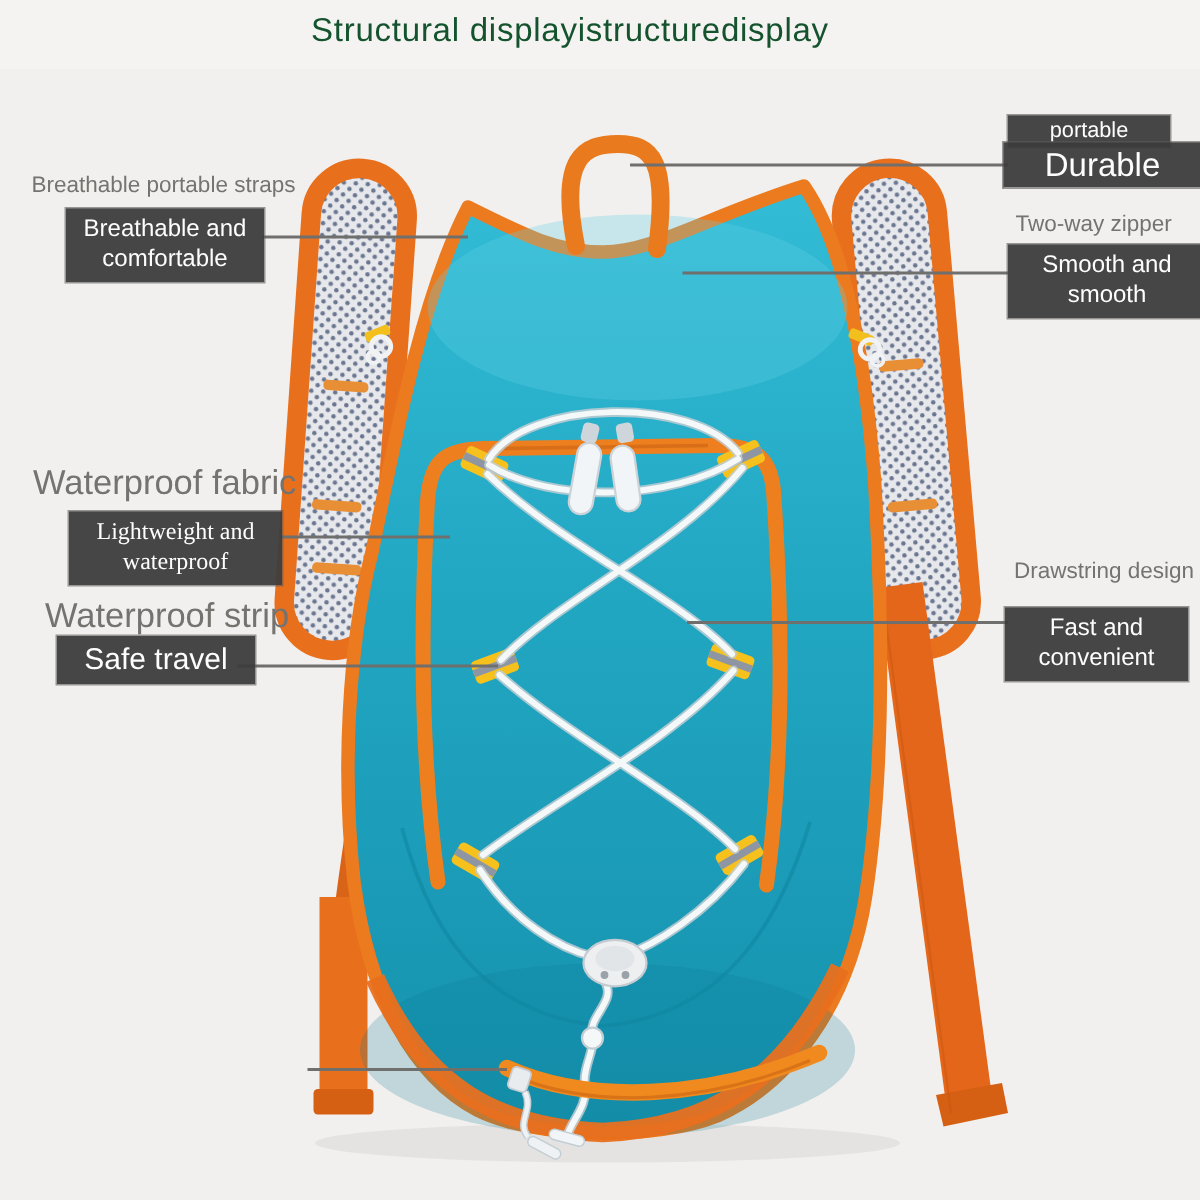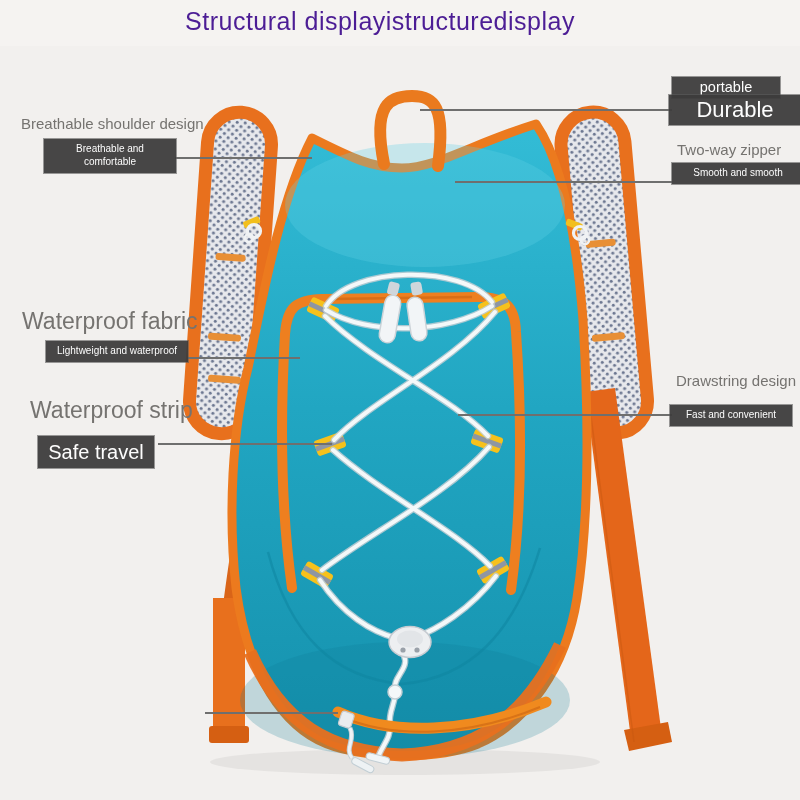--- a/index.html
+++ b/index.html
@@ -4,33 +4,33 @@
 <style>
   html,body{margin:0;padding:0;}
   .stage{
     position:relative;width:800px;height:800px;overflow:hidden;
     background:#f2f0ee;
     font-family:"Liberation Sans","DejaVu Sans",sans-serif;
   }
   .top-strip{position:absolute;left:0;top:0;width:800px;height:46px;background:#f5f3f1;}
   .title{
     position:absolute;left:0;top:7px;width:760px;text-align:center;
-    font-size:25px;color:#4c1d95;letter-spacing:.5px;
+    font-size:22px;color:#14532d;letter-spacing:.5px;
   }
   svg.pack{position:absolute;left:0;top:0;}
   .callout-line{position:absolute;height:2px;background:#6f6f6e;}
   .lbl{
     position:absolute;color:#757370;white-space:nowrap;
   }
   .lbl.sm{font-size:15px;}
   .lbl.lg{font-size:23px;}
   .lbl.wrap{white-space:normal;text-align:center;font-size:16px;line-height:1.3;}
   .badge{
     position:absolute;background:rgba(61,60,60,.95);color:#fdfdfd;
-    text-align:center;font-size:10px;line-height:1.28;
+    text-align:center;font-size:16px;line-height:1.28;
     padding:4px 6px;box-sizing:border-box;box-shadow:0 0 0 1px rgba(90,90,90,.6);
   }
   .badge.one{font-size:20px;line-height:1.2;}
   .badge.tag{font-size:14.5px;padding:1px 6px;}
   .badge.big{font-size:22px;padding:1px 6px;}
   .badge.light{
     background:#fbfaf8;color:#6f6d6a;box-shadow:0 0 0 1px #e7e3df;
     font-size:16px;line-height:1.35;
   }
 </style>
@@ -201,29 +201,29 @@
   <div class="callout-line" style="left:187px;top:357px;width:113px;"></div>
   <div class="callout-line" style="left:158px;top:443px;width:174px;"></div>
   <div class="callout-line" style="left:458px;top:414px;width:214px;"></div>
   <div class="callout-line" style="left:205px;top:712px;width:133px;"></div>
 
   <div class="title">Structural displayistructuredisplay</div>
 
   <div class="badge tag" style="left:672px;top:77px;width:108px;">portable</div>
   <div class="badge big" style="left:669px;top:95px;width:132px;">Durable</div>
 
-  <div class="lbl sm" style="left:21px;top:115px;">Breathable shoulder design</div>
+  <div class="lbl sm" style="left:21px;top:115px;">Breathable portable straps</div>
   <div class="badge" style="left:44px;top:139px;width:132px;">Breathable and comfortable</div>
 
   <div class="lbl sm" style="left:677px;top:141px;">Two-way zipper</div>
   <div class="badge" style="left:672px;top:163px;width:132px;">Smooth and smooth</div>
 
   <div class="lbl lg" style="left:22px;top:308px;">Waterproof fabric</div>
-  <div class="badge" style="left:46px;top:341px;width:142px;">Lightweight and waterproof</div>
+  <div class="badge" style="left:46px;top:341px;width:142px;font-family:Liberation Serif, serif;">Lightweight and waterproof</div>
 
   <div class="lbl lg" style="left:30px;top:397px;">Waterproof strip</div>
-  <div class="badge one" style="left:38px;top:436px;width:116px;">Safe travel</div>
+  <div class="badge one" style="left:38px;top:424px;width:132px;">Safe travel</div>
 
   <div class="lbl sm" style="left:676px;top:372px;">Drawstring design</div>
   <div class="badge" style="left:670px;top:405px;width:122px;">Fast and convenient</div>
 
 
 </div>
 
 </body></html>

